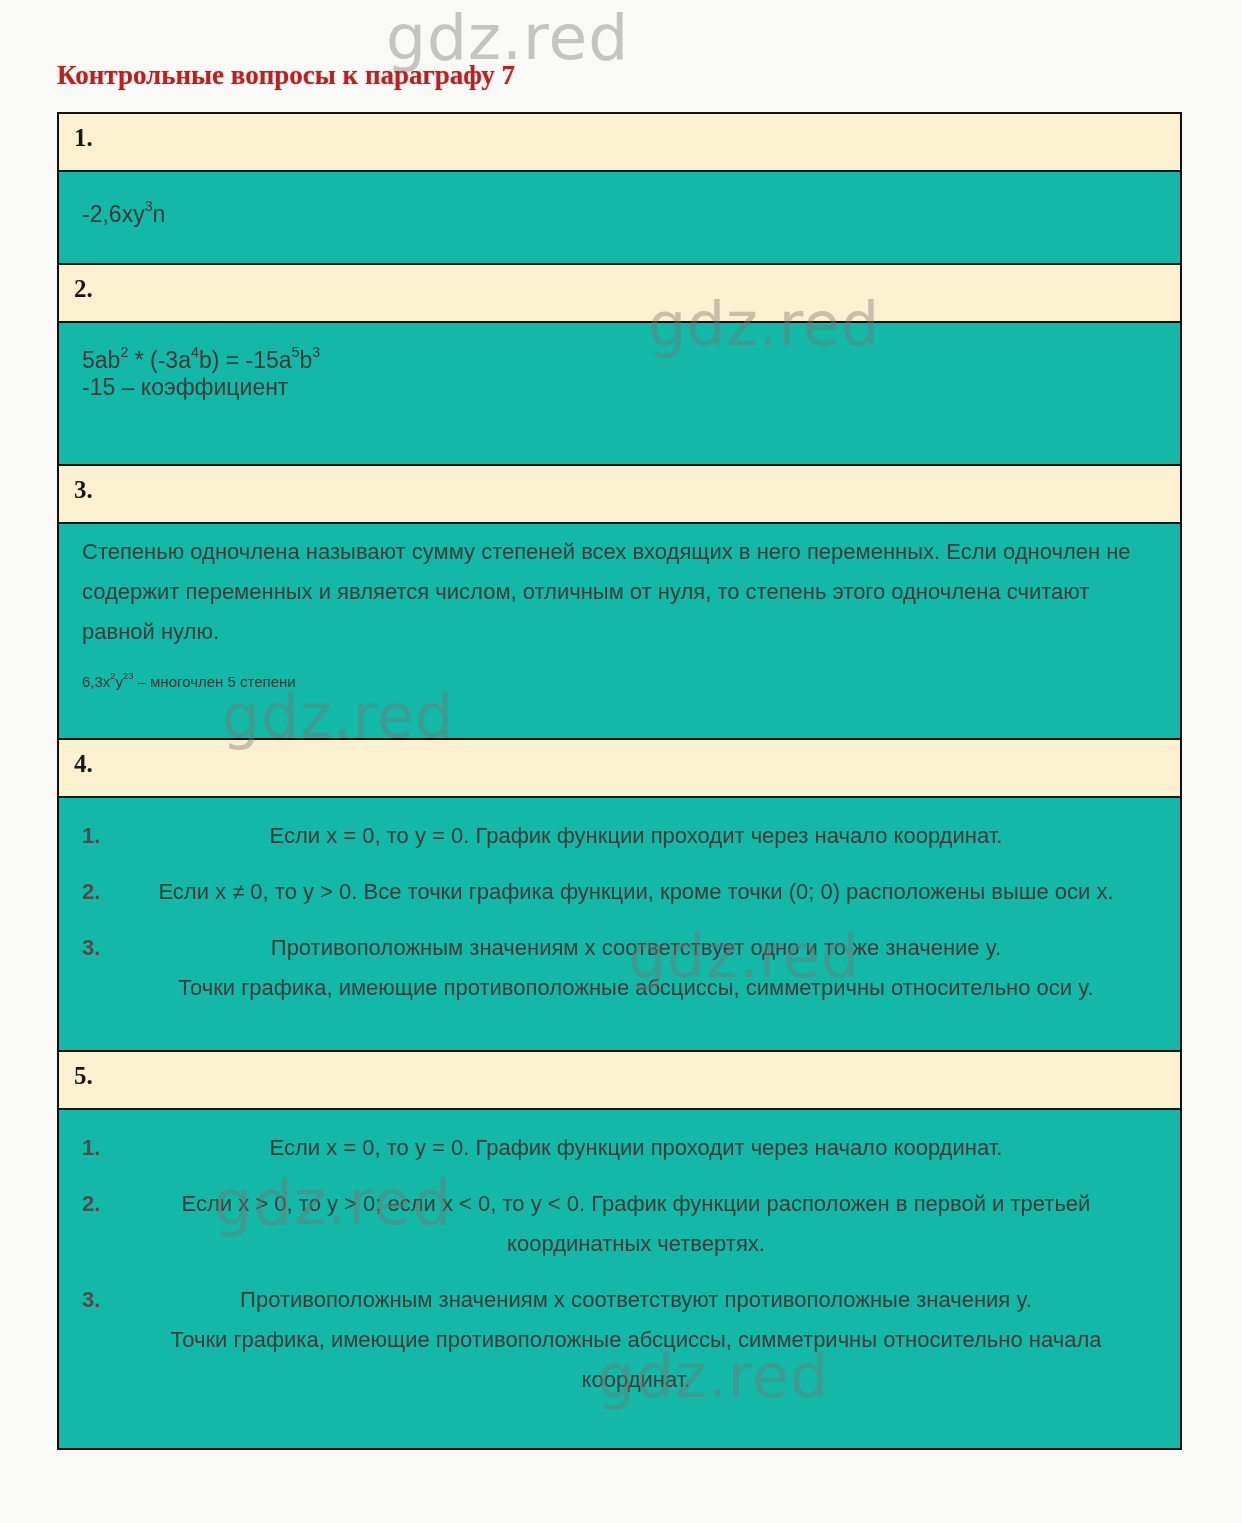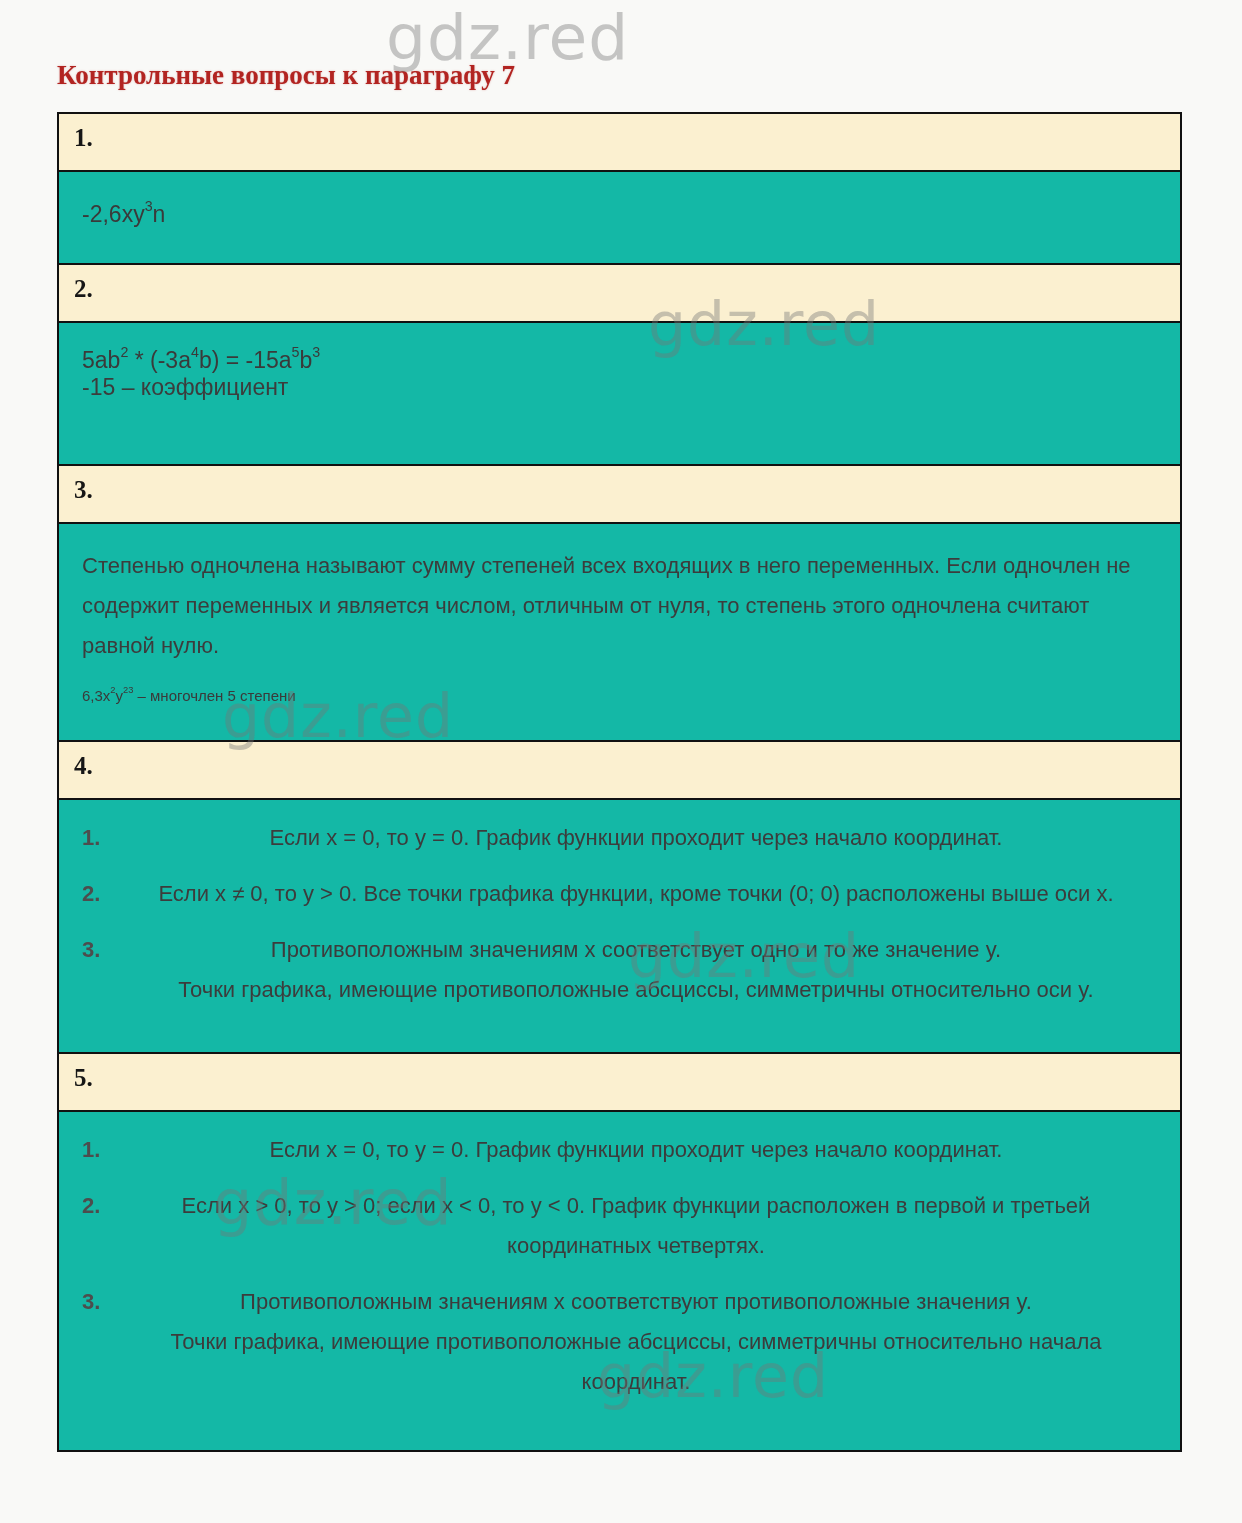--- a/index.html
+++ b/index.html
@@ -67,21 +67,21 @@
     background: #14b8a6;
     border-bottom: 2px solid #111;
     color: #3c3c3c;
     font-size: 22px;
     padding: 24px 28px 24px 23px;
   }
   .q-body.last { border-bottom: none; }
 
   .b1 { min-height: 93px;  padding-top: 28px; }
   .b2 { min-height: 143px; padding-top: 23px; }
-  .b3 { min-height: 216px; padding-top: 22px; }
+  .b3 { min-height: 216px; padding-top: 8px; }
   .b4 { min-height: 254px; padding-top: 18px; }
   .b5 { min-height: 338px; padding-top: 18px; }
 
   .formula { font-size: 23px; color: #3a3a3a; }
   .formula sup { font-size: 62%; position: relative; top: -2px; }
   .note-line { font-size: 23px; }
 
   .paragraph { line-height: 40px; max-width: 1080px; }
   .formula-line { margin-top: 6px; line-height: 40px; font-size: 15px; }
 

